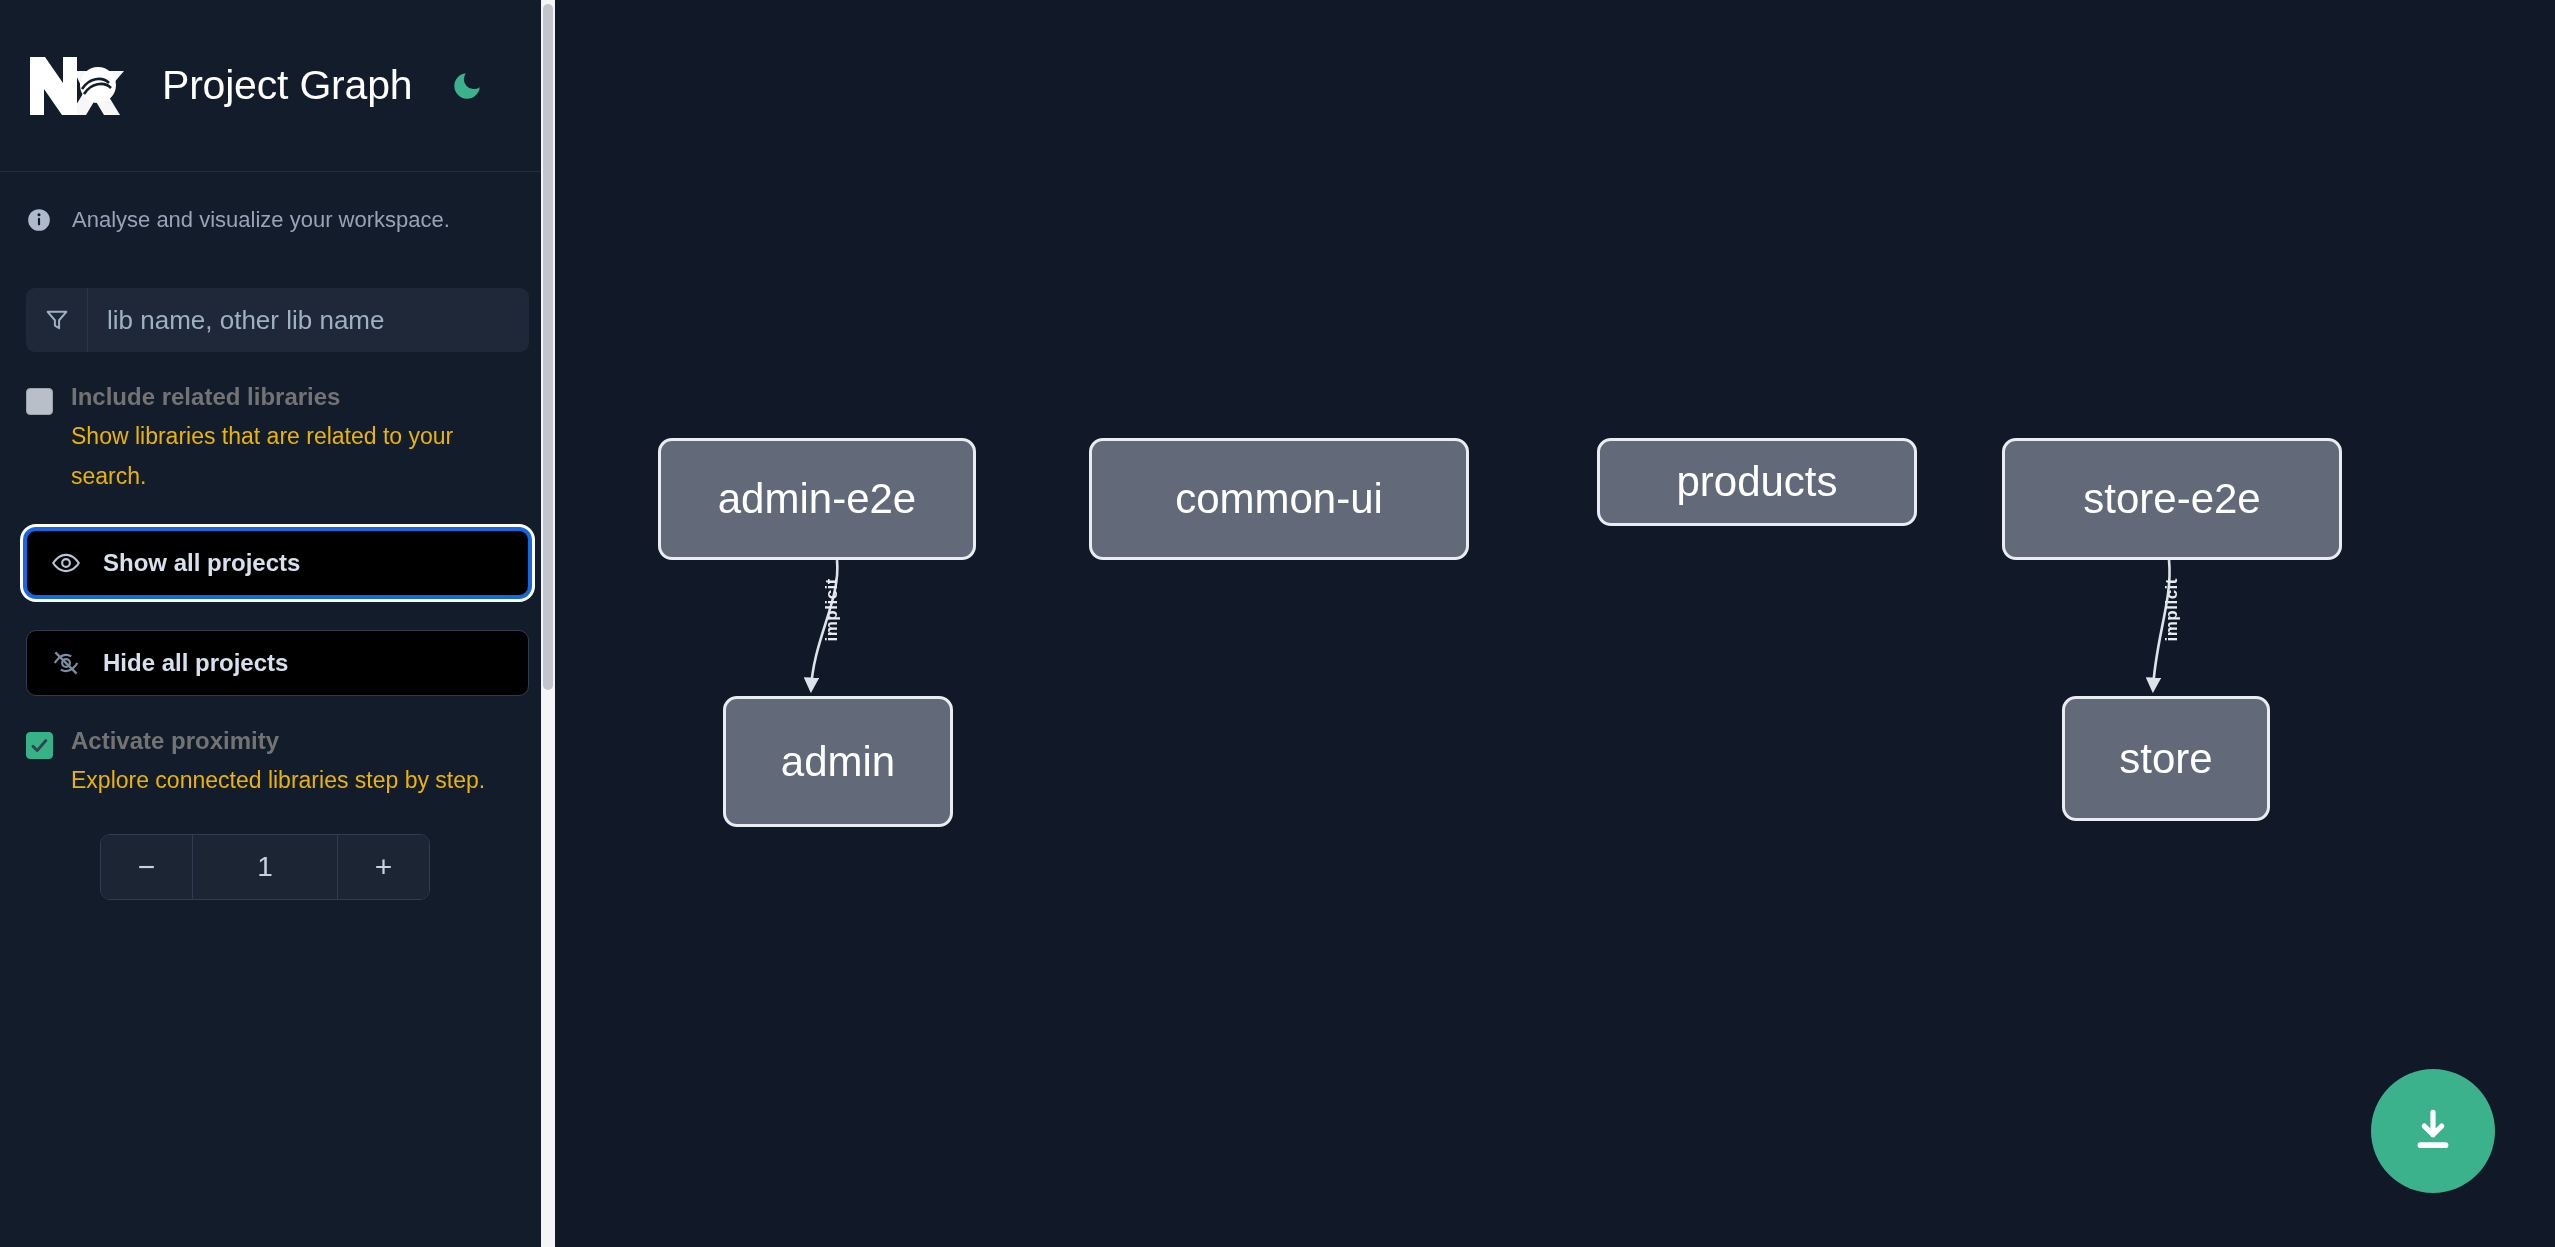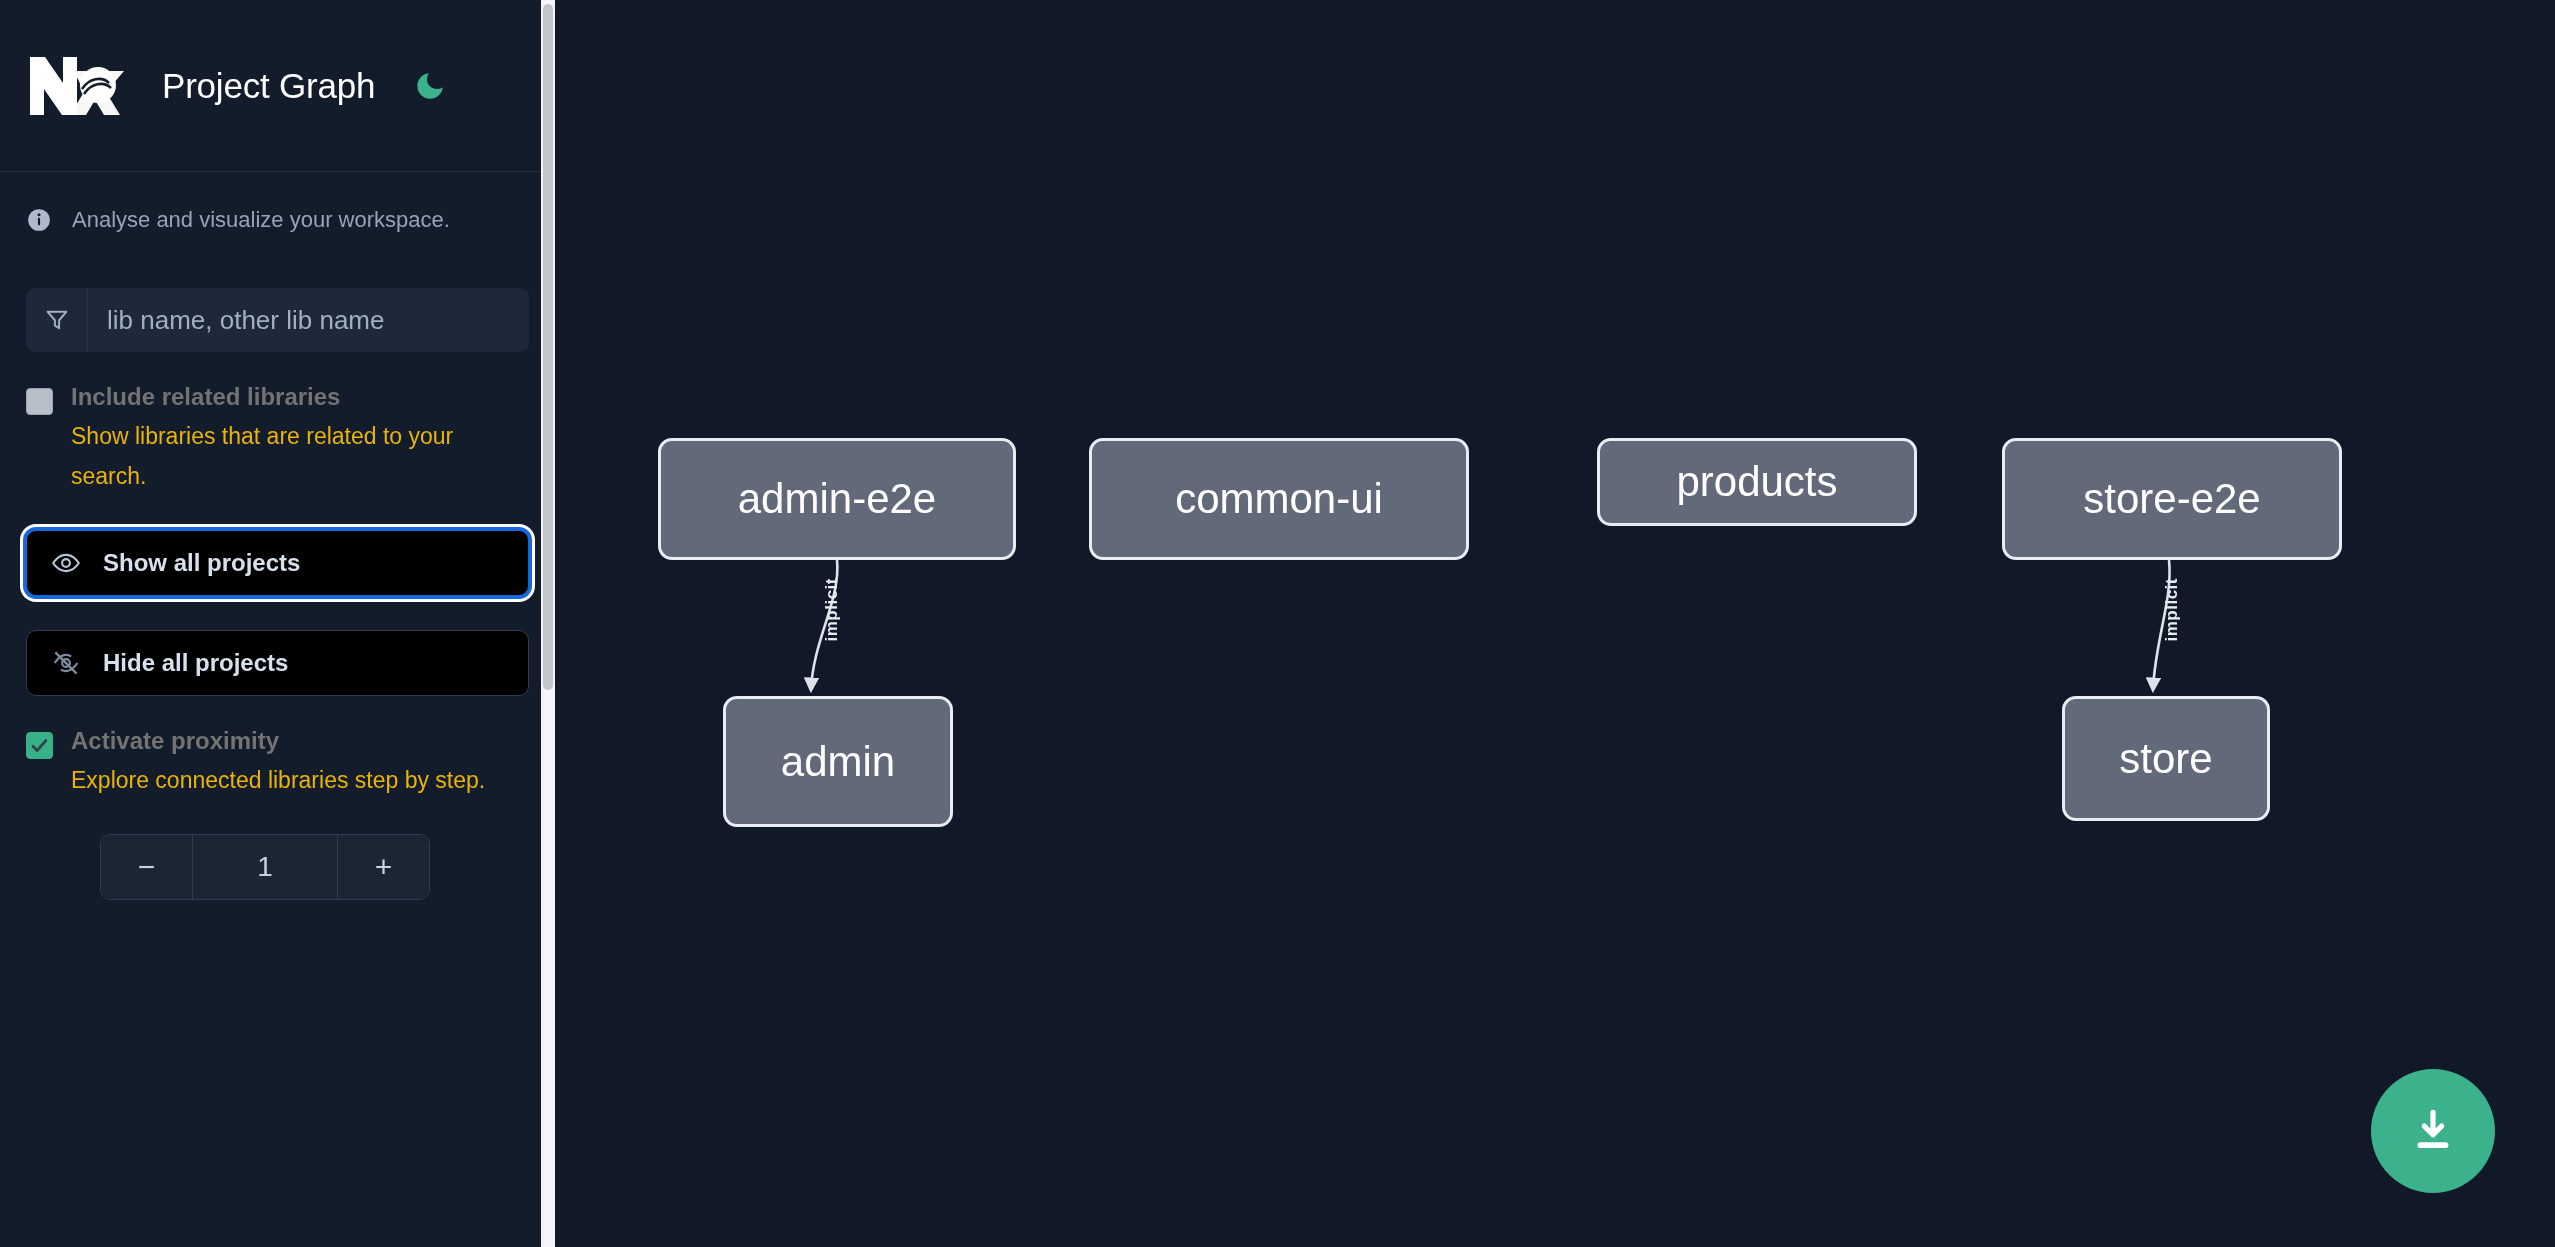--- a/index.html
+++ b/index.html
@@ -23,21 +23,21 @@
 
   .brand-row {
     height: 172px;
     display: flex; align-items: center;
     padding-left: 26px;
     border-bottom: 1px solid #232d3f;
   }
   .nx-logo { width: 98px; height: 62px; flex: 0 0 auto; }
   .app-title {
     color: #ffffff;
-    font-size: 35px;
+    font-size: 41px;
     font-weight: 400;
     margin-left: 38px;
     letter-spacing: -0.2px;
     white-space: nowrap;
   }
   .theme-toggle {
     margin-left: 36px;
     width: 38px; height: 38px;
     display: flex; align-items: center; justify-content: center;
     cursor: pointer;
@@ -335,21 +335,21 @@
           <path d="M0 0 L10 5 L0 10 z" fill="#dde3ea"></path>
         </marker>
       </defs>
       <path d="M282,560 C286,600 258,640 256,690" fill="none" stroke="#dde3ea" stroke-width="2.6" marker-end="url(#arrow)"></path>
       <path d="M1614,560 C1618,600 1600,640 1598,690" fill="none" stroke="#dde3ea" stroke-width="2.6" marker-end="url(#arrow)"></path>
     </svg>
 
     <div class="edge-label" style="left:267px; top:578px;">implicit</div>
     <div class="edge-label" style="left:1607px; top:578px;">implicit</div>
 
-    <div class="node" style="left:103px; top:438px; width:358px; height:122px;">admin-e2e</div>
+    <div class="node" style="left:103px; top:438px; width:318px; height:122px;">admin-e2e</div>
     <div class="node" style="left:534px; top:438px; width:380px; height:122px;">common-ui</div>
     <div class="node" style="left:1042px; top:438px; width:320px; height:88px;">products</div>
     <div class="node" style="left:1447px; top:438px; width:340px; height:122px;">store-e2e</div>
     <div class="node" style="left:168px; top:696px; width:230px; height:131px;">admin</div>
     <div class="node" style="left:1465px; top:696px; width:208px; height:125px;margin-left:42px;">store</div>
 
     <button class="fab">
       <span>
         <svg viewBox="0 0 24 24" width="52" height="52" aria-hidden="true">
           <path d="M12 3.8v10.4M12 14.2l-4-4M12 14.2l4-4" fill="none" stroke="#ffffff" stroke-width="2.4" stroke-linecap="round" stroke-linejoin="round"></path>

